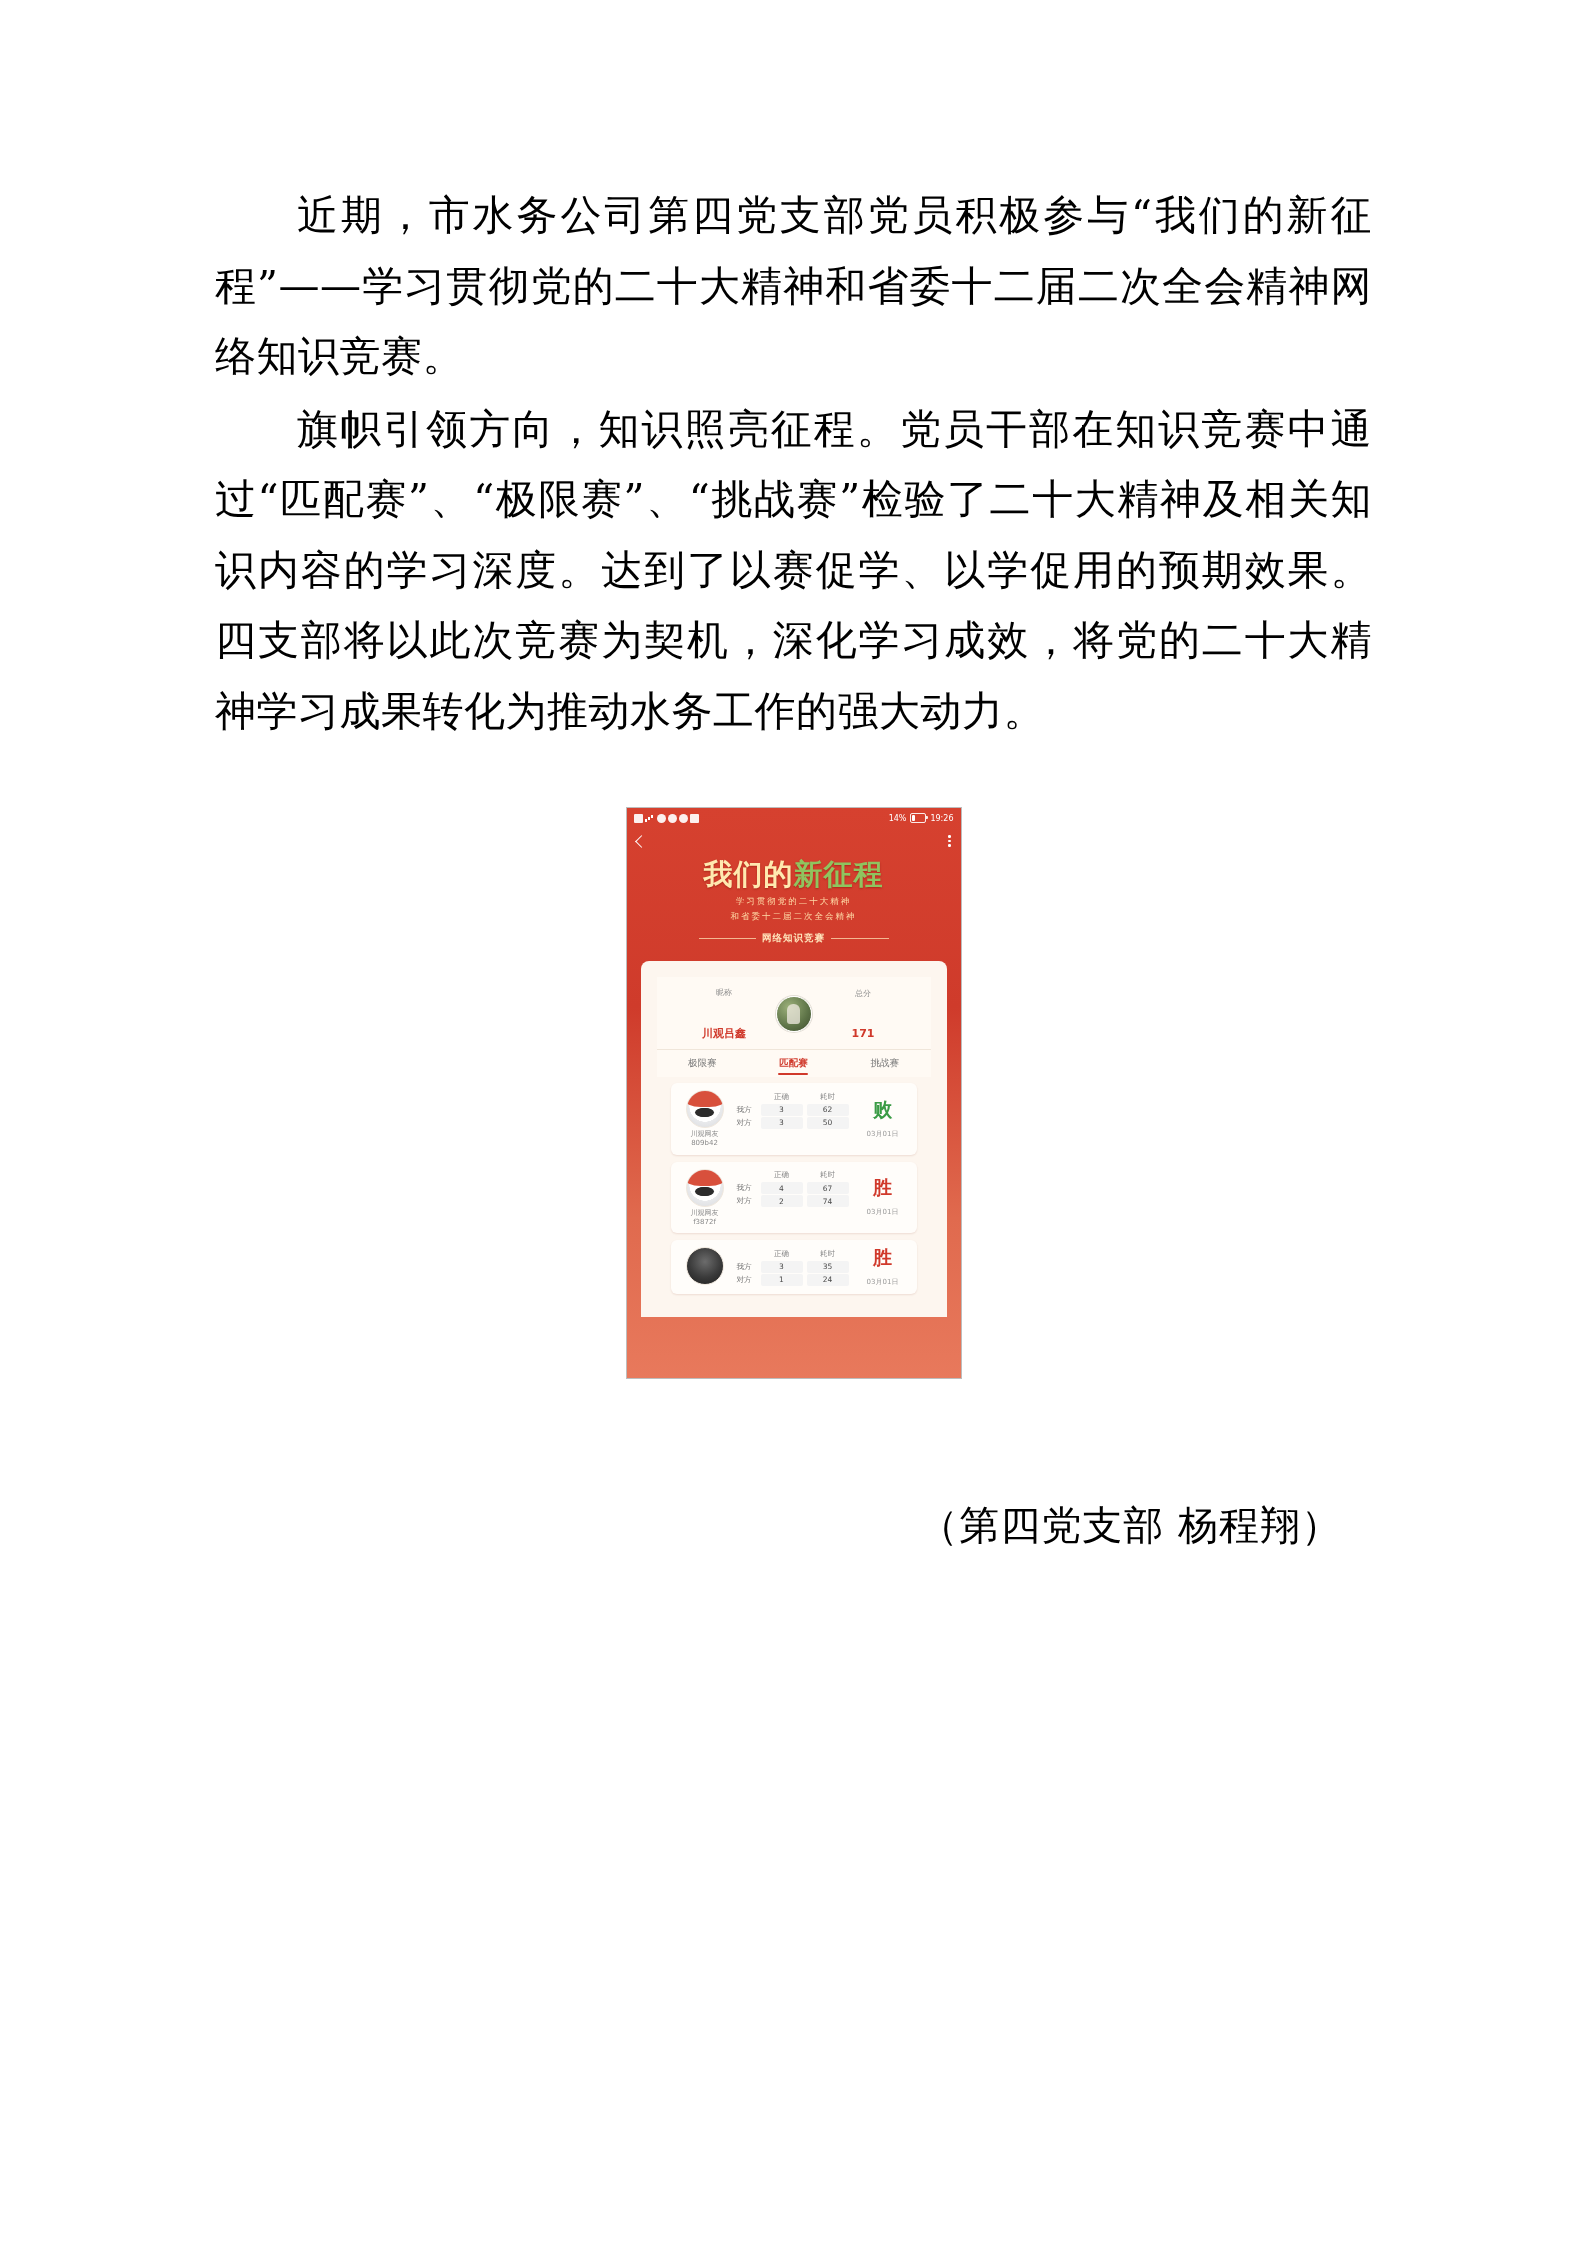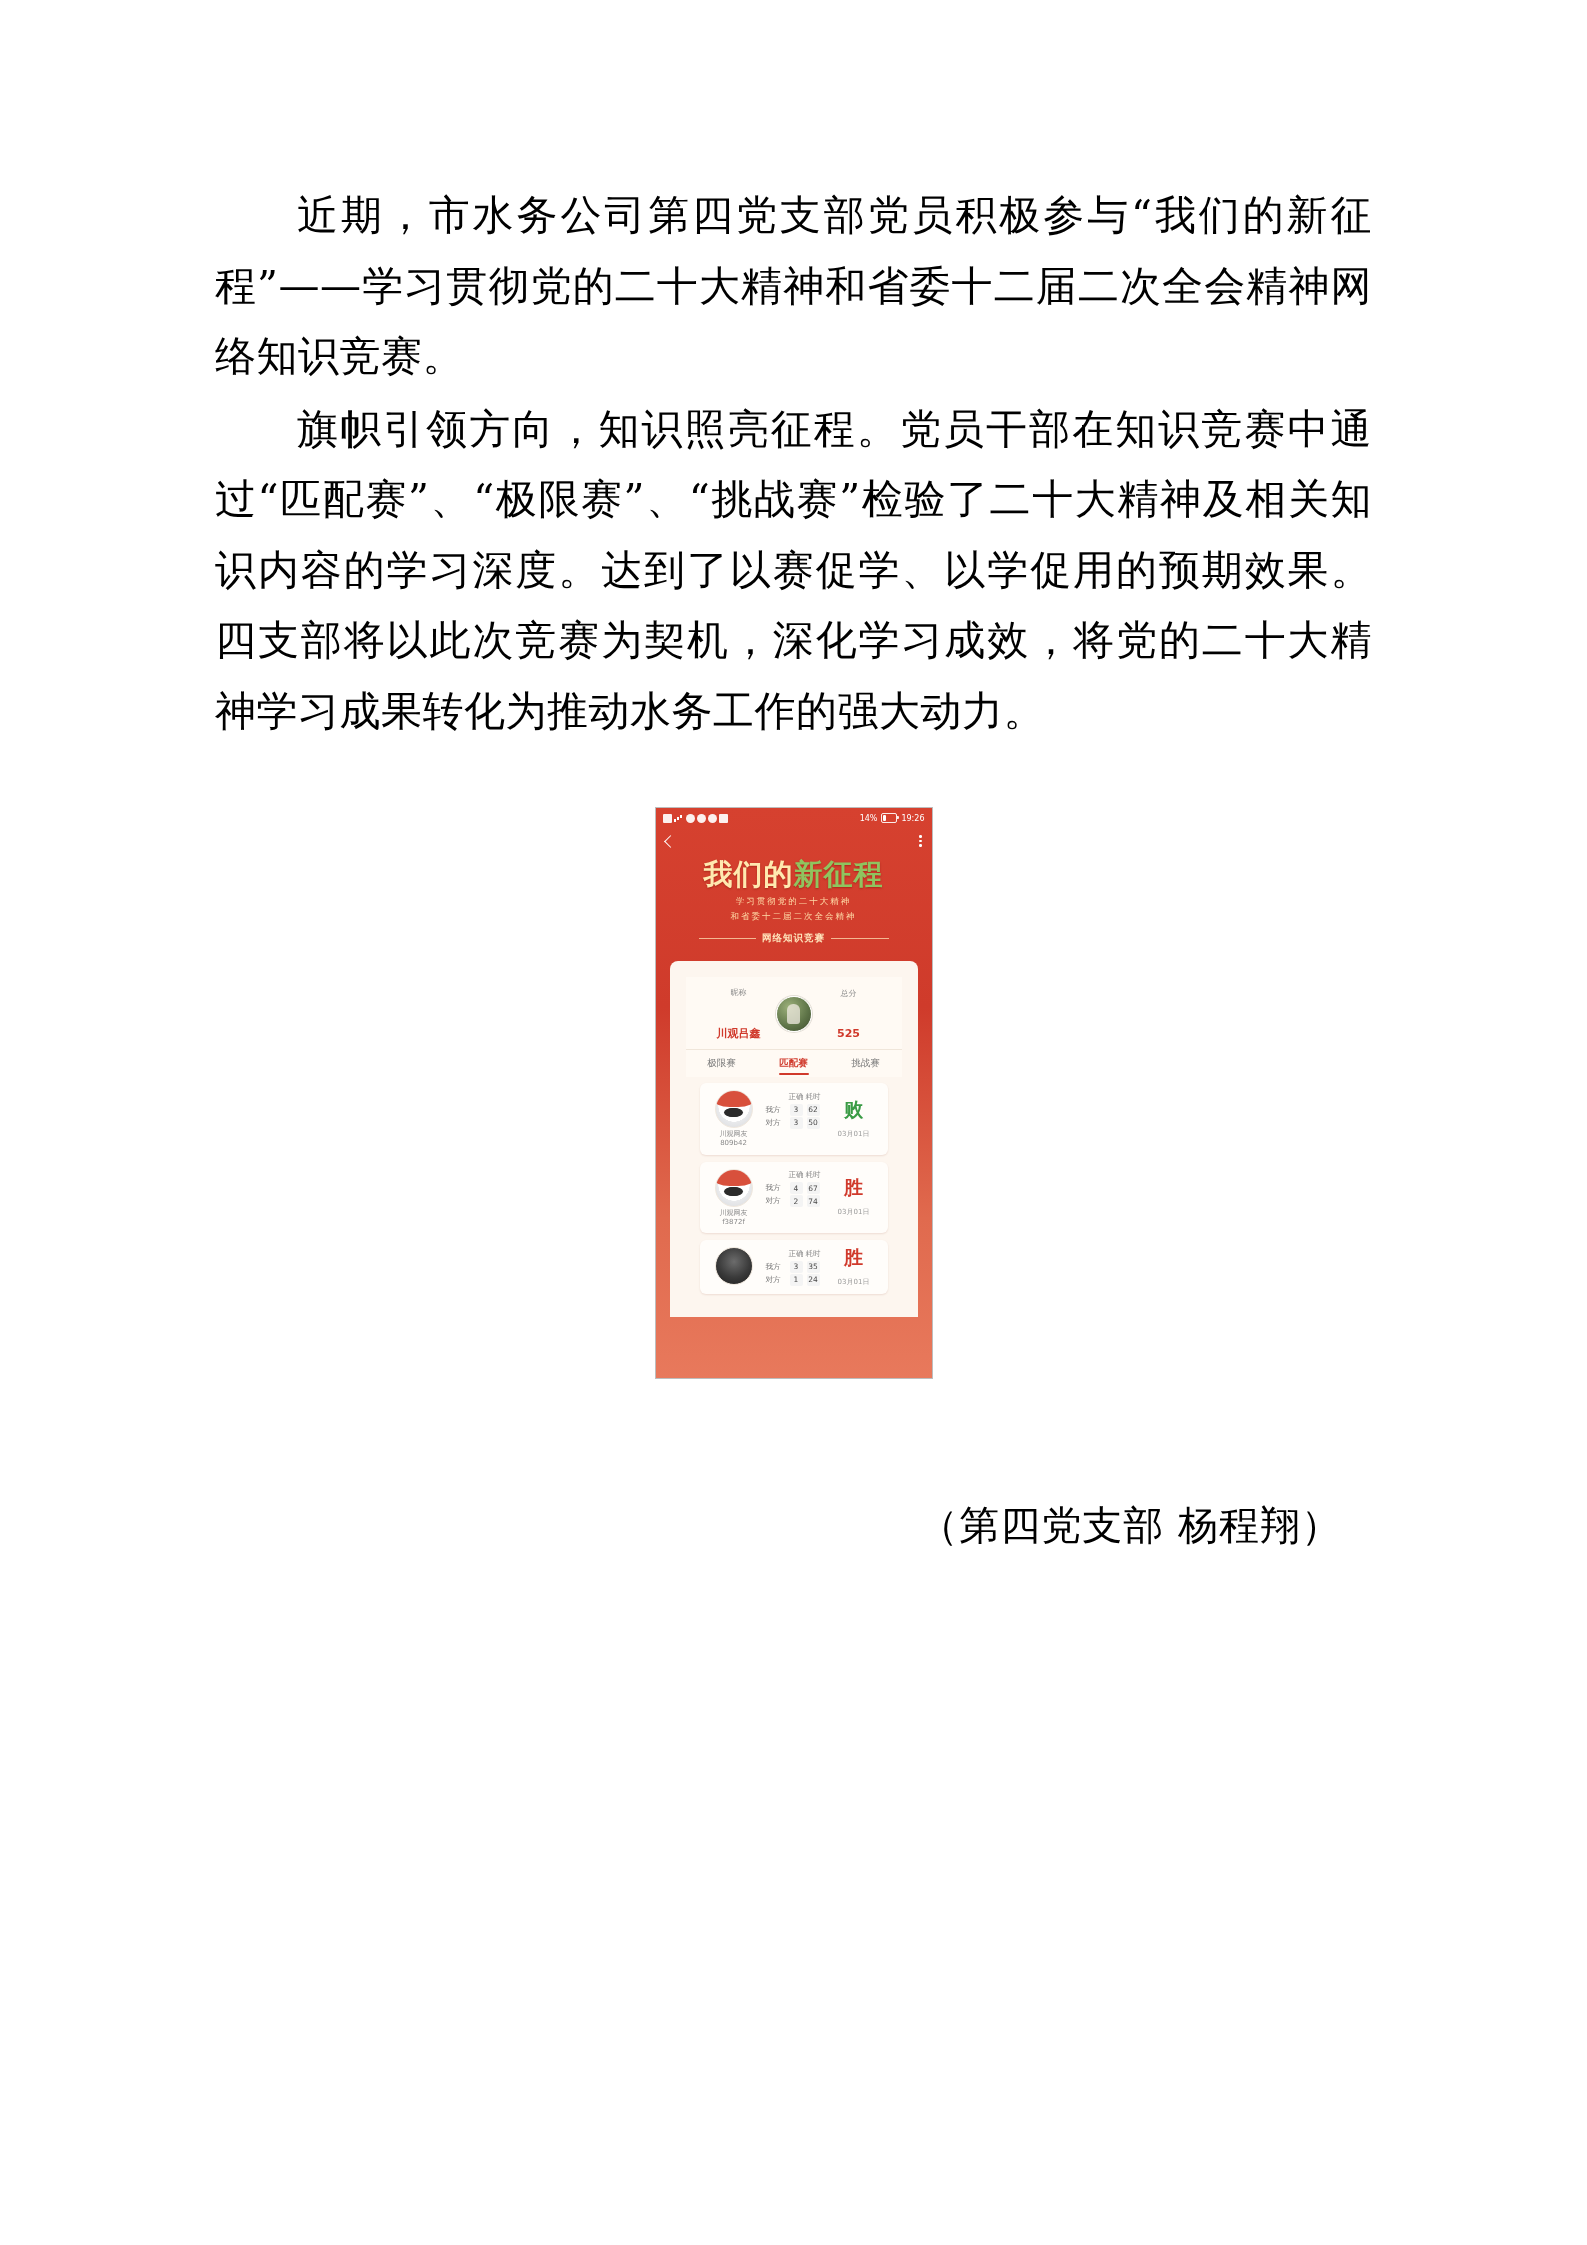--- a/index.html
+++ b/index.html
@@ -32,21 +32,21 @@
     margin: 0 0 2px 0;
     letter-spacing: 0.5px;
   }
   .figure-wrap {
     margin-top: 62px;
     display: flex;
     justify-content: center;
   }
   
   .phone {
-    width: 276px;
+    width: 334px;
     height: 570px;
     background: #b91c1c;
     position: relative;
     overflow: hidden;
     font-family: "DejaVu Sans", "Liberation Sans", sans-serif;
     box-shadow: 0 0 0 1px #bdbdbd;
   }
   .phone-bg {
     position: absolute;
     inset: 0;
@@ -428,21 +428,21 @@
 
       <div class="card">
         <div class="profile">
           <div class="cell">
             <div class="lbl">昵称</div>
             <div class="val">川观吕鑫</div>
           </div>
           <div class="avatar"></div>
           <div class="cell">
             <div class="lbl">总分</div>
-            <div class="val">525</div>
+            <div class="val">171</div>
           </div>
         </div>
 
         <div class="tabs">
           <div class="tab">极限赛</div>
           <div class="tab active">匹配赛</div>
           <div class="tab">挑战赛</div>
         </div>
 
         <div class="matches">

